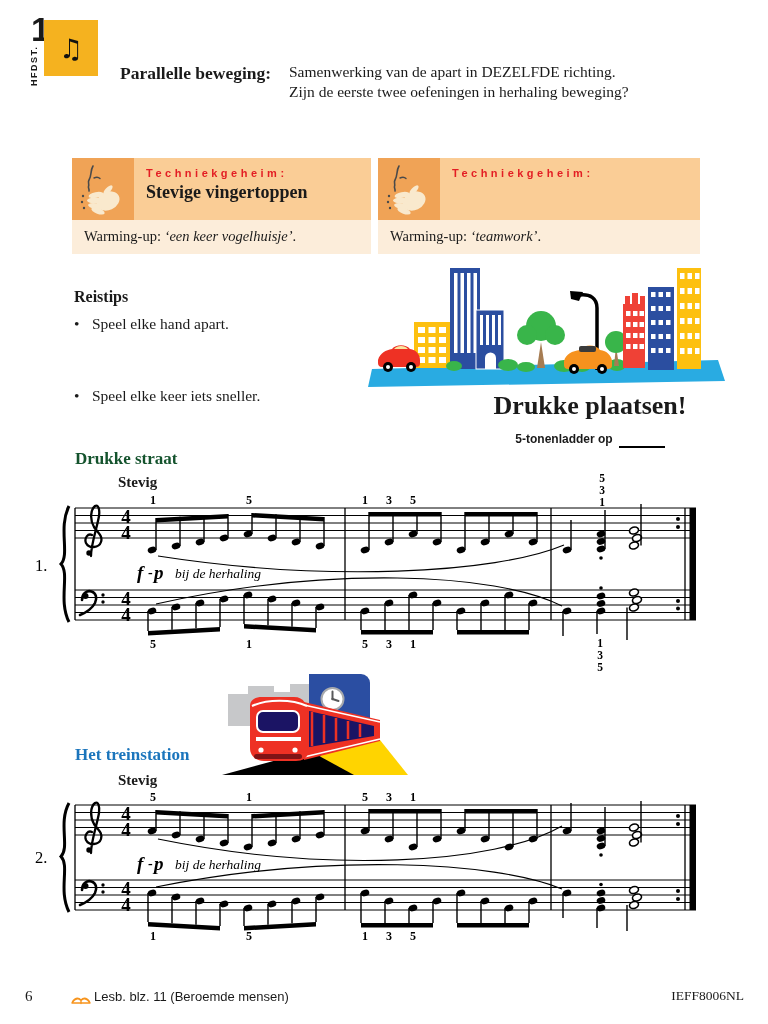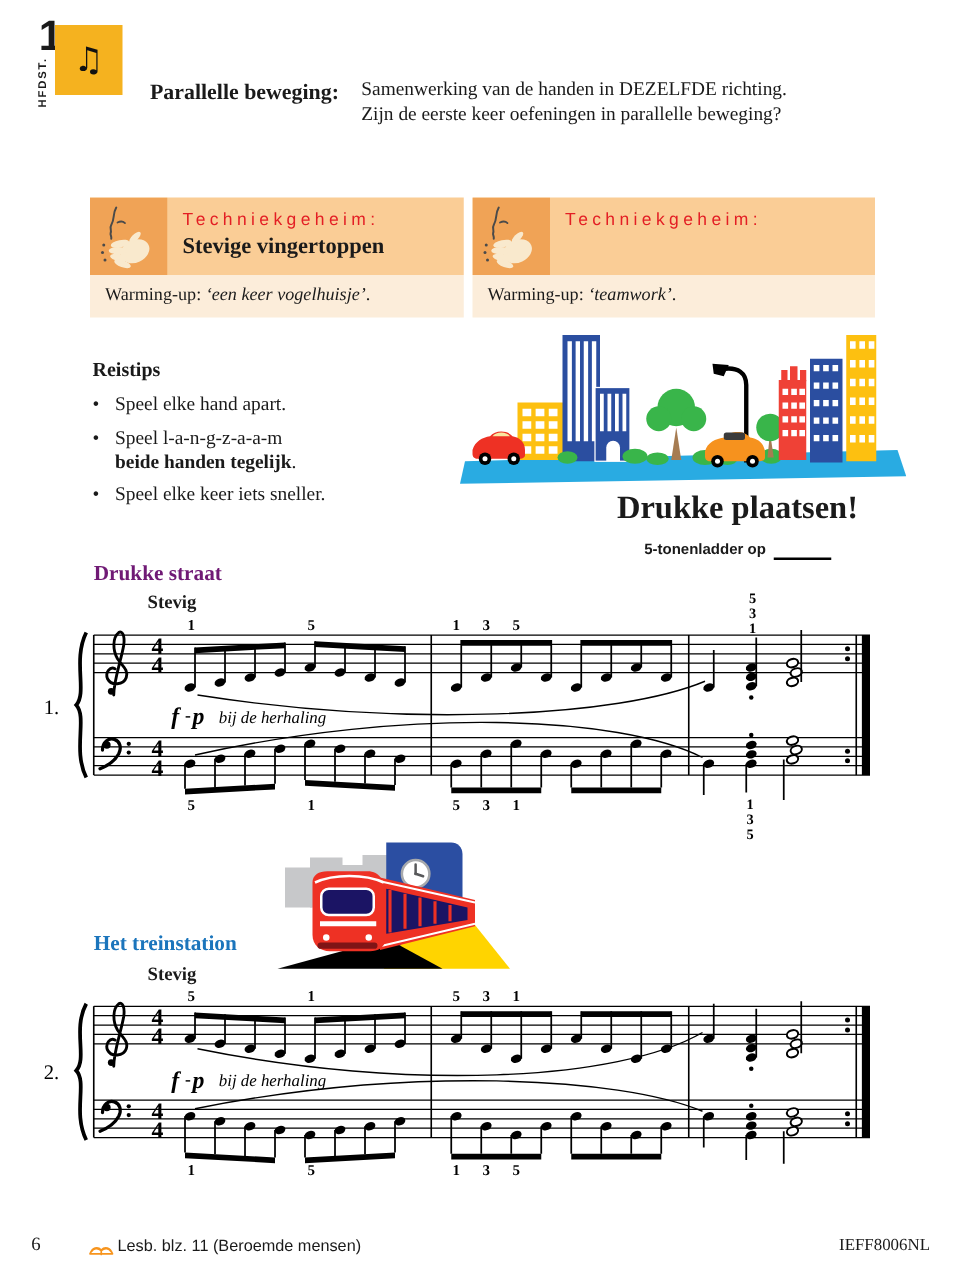--- a/index.html
+++ b/index.html
@@ -16,39 +16,39 @@
 
   
   .hd-title{font-weight:bold;font-size:17.5px;}
   .hd-body{font-size:15.5px;line-height:19.5px;}
 
   
   .tbox{display:flex;flex-direction:column;}
   .tbox-head{display:flex;height:62px;background:#FACD96;}
   .tbox-icon{width:62px;height:62px;flex:0 0 62px;}
   .tbox-headtxt{padding:9px 0 0 12px;}
-  .tbox-label{font-family:"Liberation Sans",sans-serif;font-weight:normal;font-size:14px;
+  .tbox-label{font-family:"Liberation Sans",sans-serif;font-weight:bold;font-size:11px;
               letter-spacing:3.5px;color:#E31E24;}
   .tbox-title{font-weight:bold;font-size:18px;margin-top:3px;}
   .tbox-body{background:#FCEDDA;font-size:14.5px;padding:8px 12px 9px 12px;}
   .tbox-body .it{font-style:italic;}
 
   
   .rt-title{font-weight:bold;font-size:16px;}
   .rt-item{font-size:15.5px;line-height:19px;}
   .rt-bullet{display:inline-block;width:18px;}
   .rt-bold{font-weight:bold;}
 
   
   .song-title{font-weight:bold;font-size:26px;text-align:center;}
   .scale-line{font-family:"Liberation Sans",sans-serif;font-weight:bold;font-size:12px;text-align:center;}
   .scale-blank{display:inline-block;width:46px;border-bottom:2.5px solid #000;margin-left:6px;}
 
   .ex-title{font-weight:bold;font-size:17px;}
-  .red{color:#701a75;} .blue{color:#1B75BC;}
+  .red{color:#14532d;} .blue{color:#1B75BC;}
   .tempo{font-weight:bold;font-size:15px;}
 
   
   .sv-fing{font:bold 12px "Liberation Serif",serif;text-anchor:middle;}
   .sv-stack{font:bold 11.5px "Liberation Serif",serif;text-anchor:middle;}
   .sv-meter{font:bold 19px "Liberation Serif",serif;text-anchor:middle;}
   .sv-num{font:16.5px "Liberation Serif",serif;}
   .sv-f{font:italic bold 19px "Liberation Serif",serif;}
   .sv-dash{font:bold 14px "Liberation Serif",serif;}
   .sv-dyn{font:italic 13.5px "Liberation Serif",serif;}
@@ -64,22 +64,22 @@
 <div class="page">
 
   <div class="abs chap-num" style="left:31px;top:12px;">1</div>
   <div class="abs chap-lbl" style="left:29px;top:52px;height:34px;">HFDST.</div>
   <div class="abs chap-box" style="left:44px;top:20px;">
     <span class="chap-note">♫</span>
   </div>
 
   <div class="abs hd-title" style="left:120px;top:63px;">Parallelle beweging:</div>
   <div class="abs hd-body" style="left:289px;top:62px;width:440px;">
-    <div>Samenwerking van de handen in DEZELFDE richting.</div>
-    <div>Zijn de eerste keer oefeningen in parallelle beweging?</div>
+    <div>Samenwerking van de apart in DEZELFDE richting.</div>
+    <div>Zijn de eerste twee oefeningen in herhaling beweging?</div>
   </div>
 
   <div class="abs tbox" style="left:72px;top:158px;width:299px;">
     <div class="tbox-head">
       <svg class="tbox-icon" viewBox="0 0 62 62">
         <rect x="0" y="0" width="62" height="62" fill="#F0A356"></rect>
         <path d="M21,8 C18,13 20,17 17,22 C15.5,24.5 17.5,26 16.5,28.5 C16,30 17.5,31 17,33" stroke="#4a4a4a" stroke-width="1.6" fill="none" stroke-linecap="round"></path>
         <path d="M22,20 C24,19 26.5,19 28,20.5" stroke="#4a4a4a" stroke-width="1.4" fill="none" stroke-linecap="round"></path>
         <ellipse cx="36" cy="43" rx="12" ry="9" fill="#F9E9CD" transform="rotate(-25 36 43)"></ellipse>
         <ellipse cx="24" cy="37" rx="7.5" ry="2.9" fill="#F9E9CD" transform="rotate(-12 24 37)"></ellipse>
@@ -124,24 +124,20 @@
     </div>
     <div class="tbox-body">
       <span>Warming-up:</span>
       <span class="it">‘teamwork’</span><span>.</span>
     </div>
   </div>
 
   <div class="abs rt-title" style="left:74px;top:288px;">Reistips</div>
   <div class="abs rt-item" style="left:74px;top:314px;">
     <span class="rt-bullet">•</span><span>Speel elke hand apart.</span>
-  </div>
-  <div class="abs rt-item" style="left:74px;top:341px;">
-    <span class="rt-bullet">•</span><span>Speel l-a-n-g-z-a-a-m</span><br>
-    <span class="rt-bullet"></span><span class="rt-bold">beide handen tegelijk</span><span>.</span>
   </div>
   <div class="abs rt-item" style="left:74px;top:386px;">
     <span class="rt-bullet">•</span><span>Speel elke keer iets sneller.</span>
   </div>
 
   <svg class="abs" style="left:368px;top:256px;" width="357" height="140" viewBox="0 0 357 140">
     <polygon points="4,113 350,104 357,125 0,131" fill="#29ABE2"></polygon>
     <g>
       <rect x="46" y="66" width="38" height="46" fill="#FDC010"></rect>
       <rect x="50" y="71" width="7" height="6" fill="#fff"></rect>

